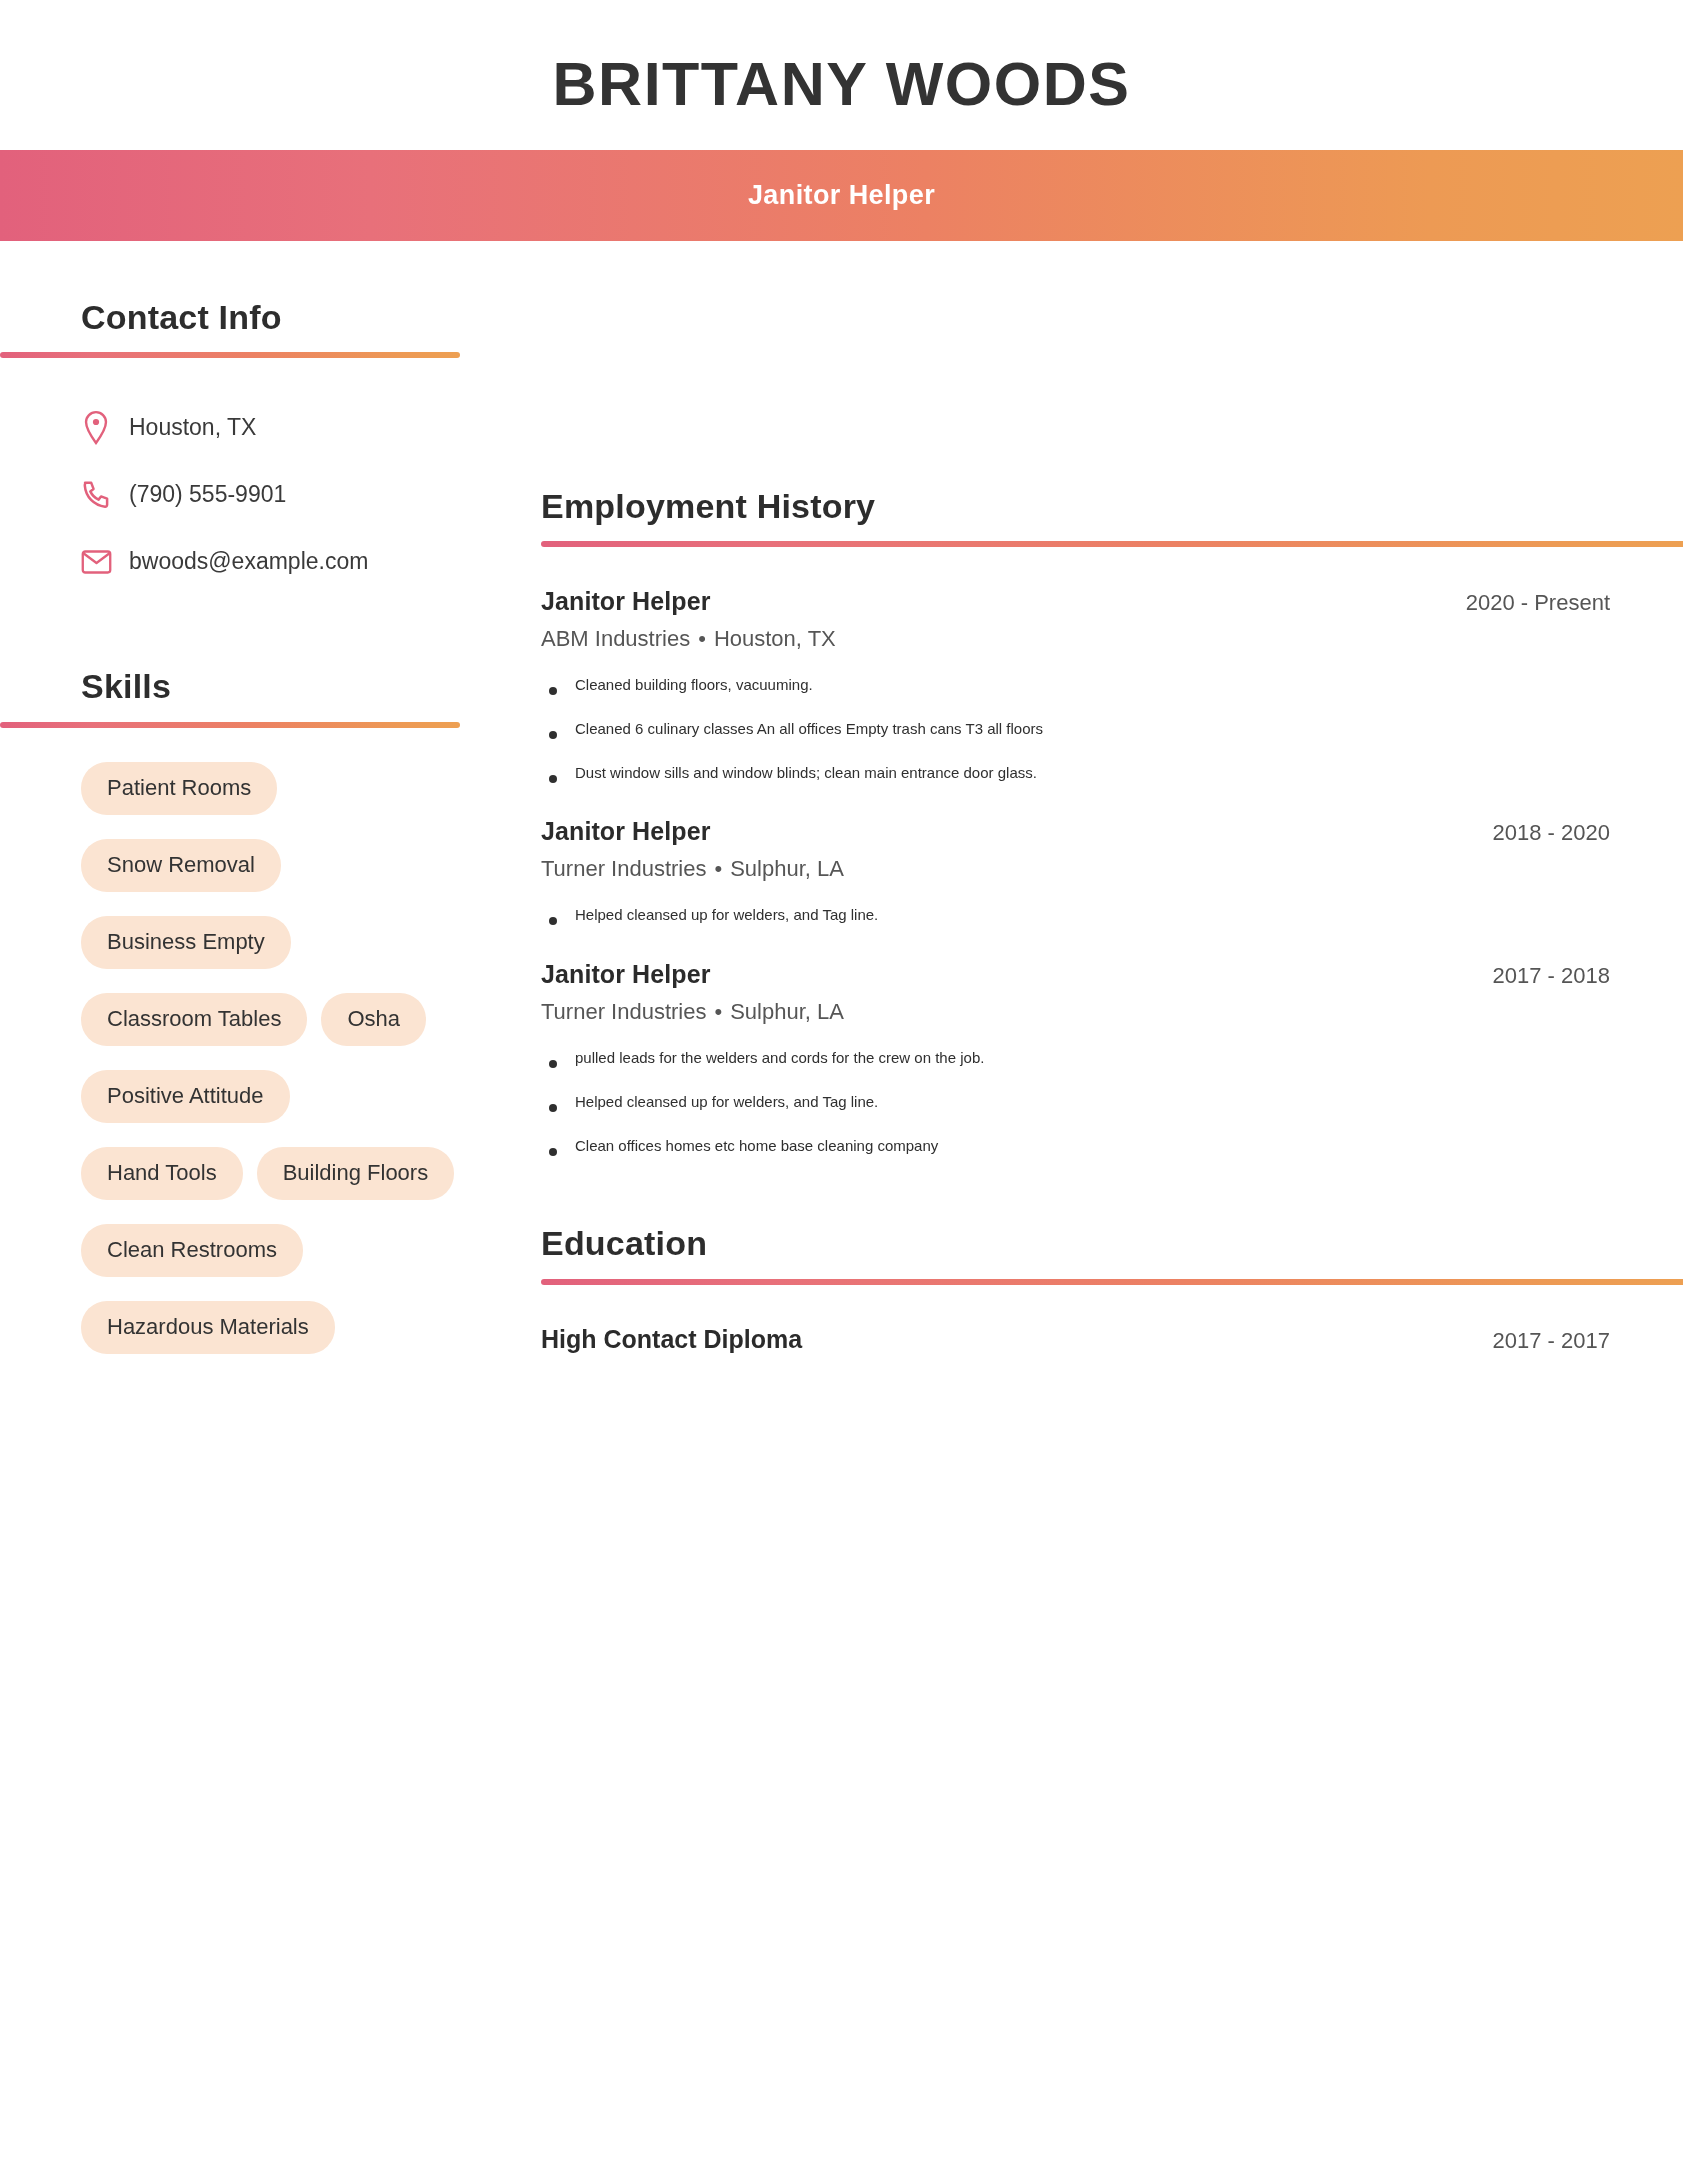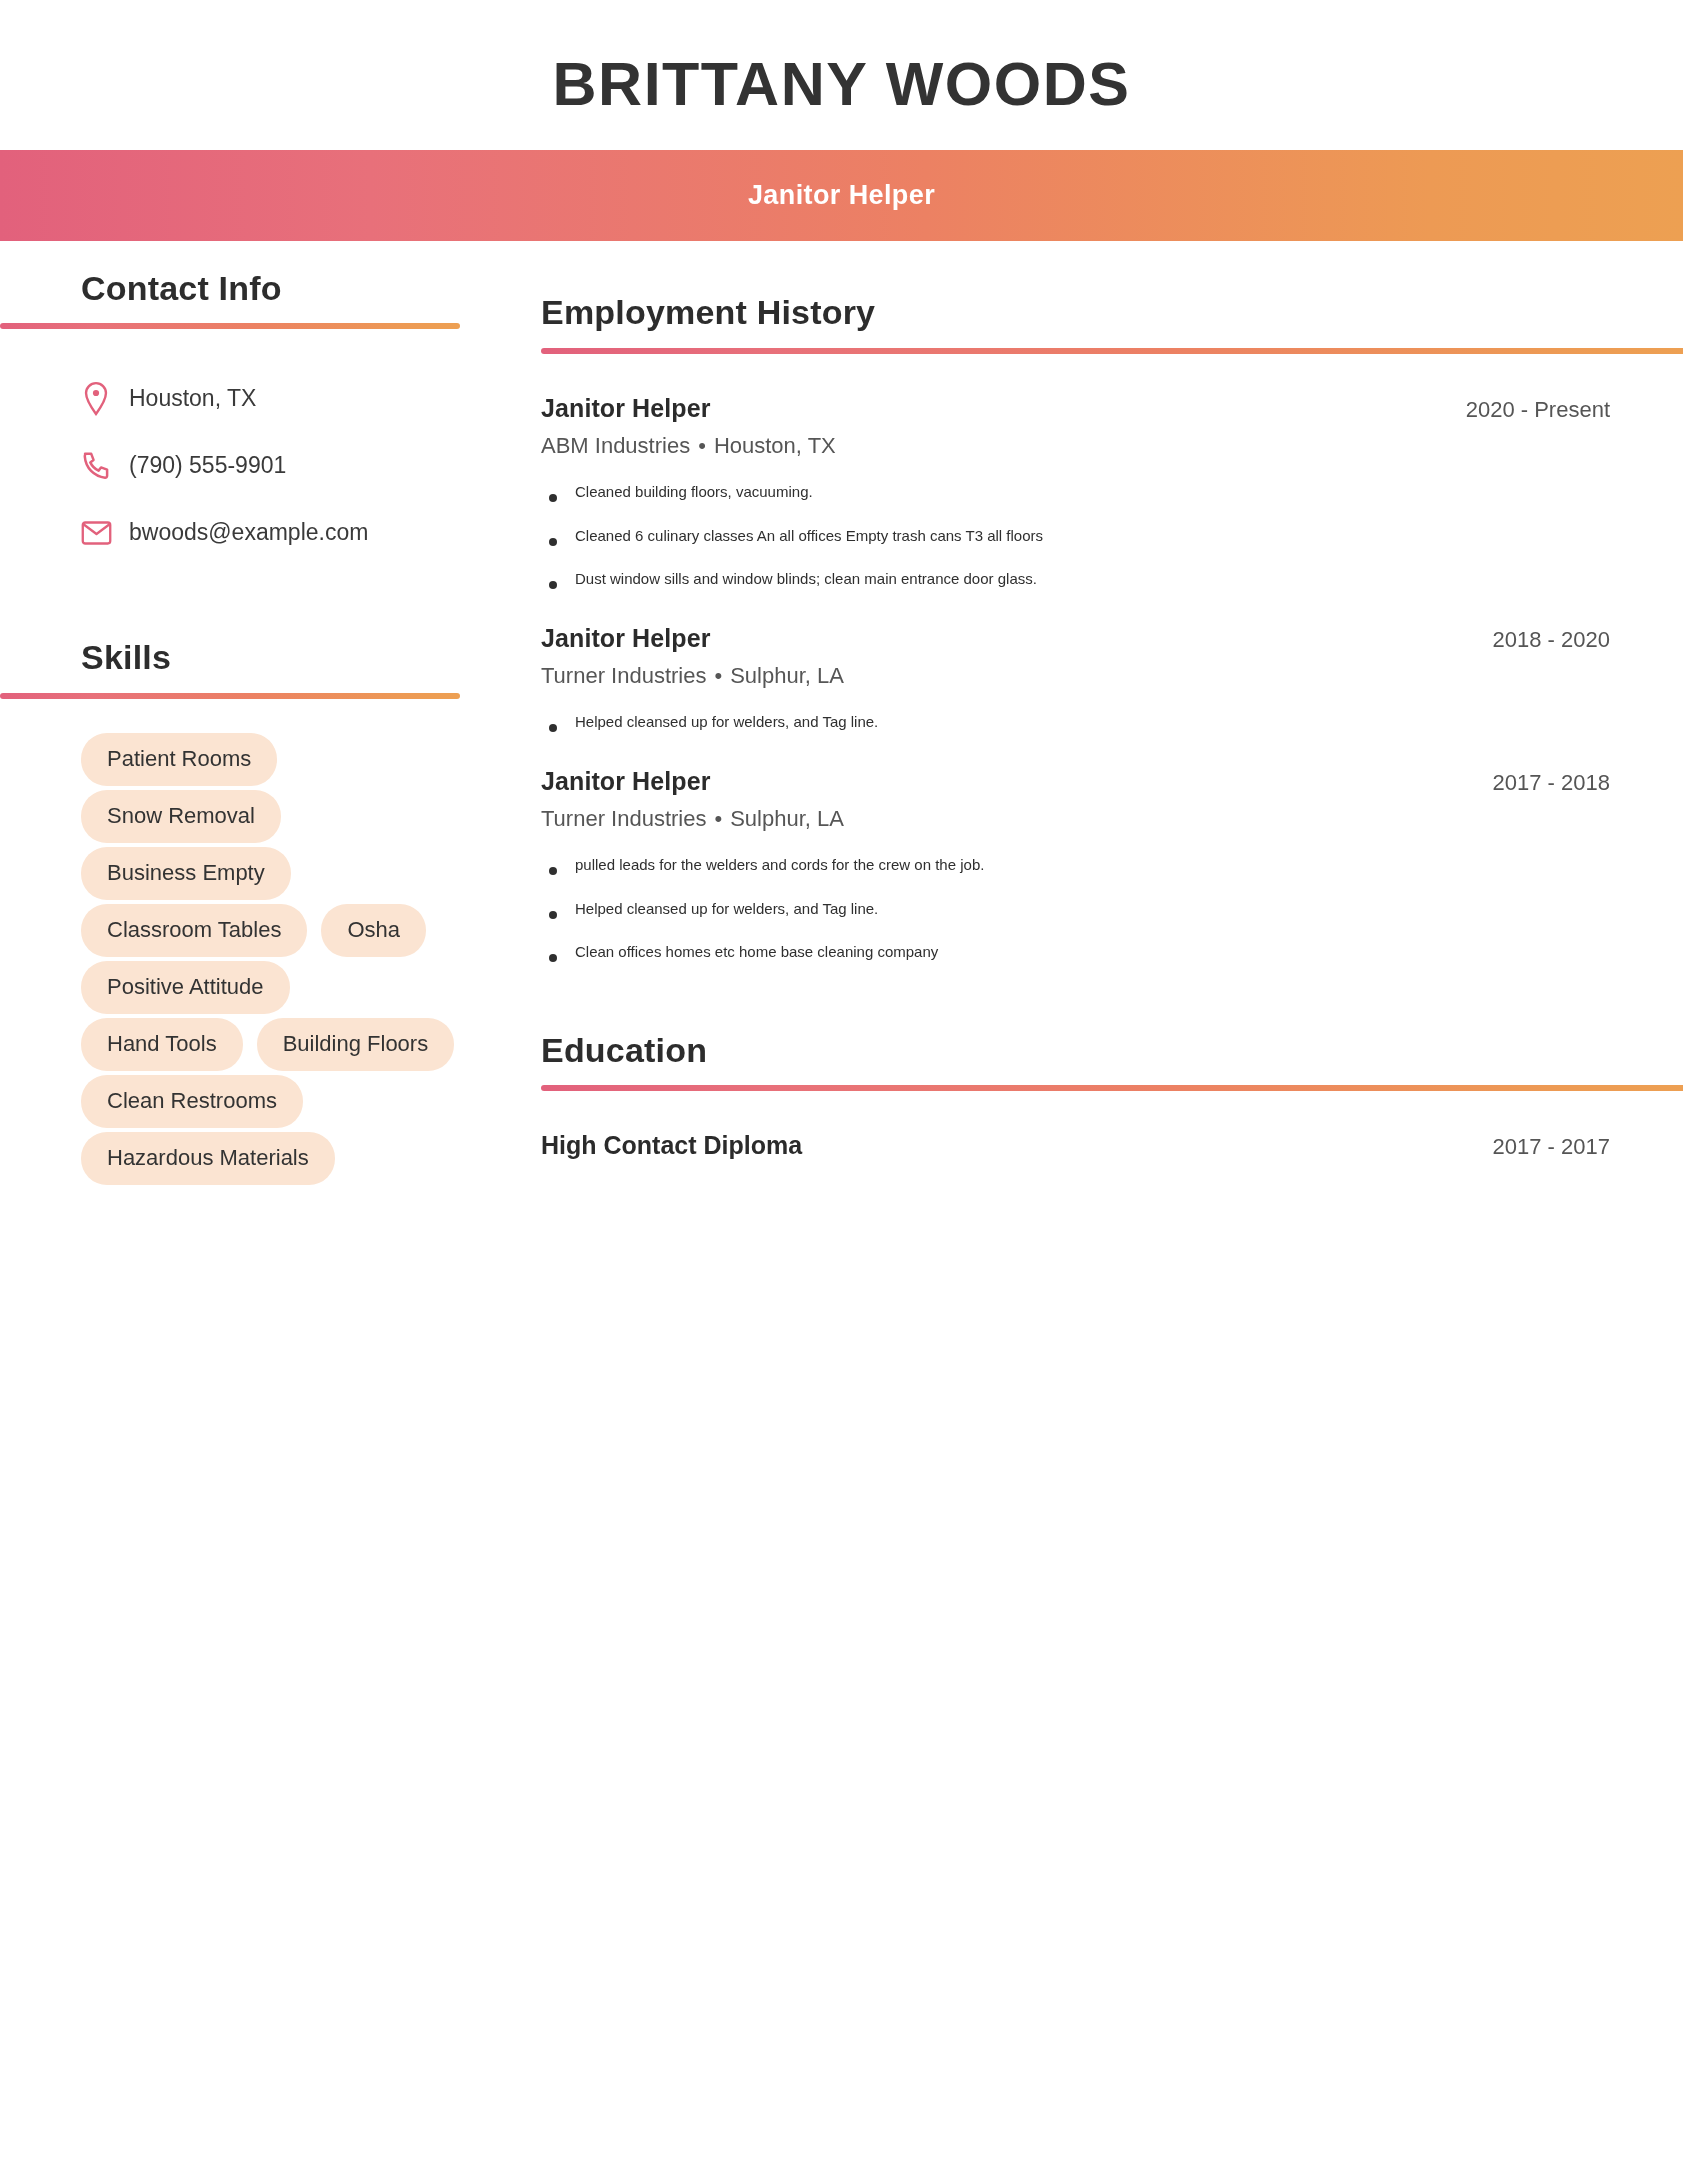--- a/index.html
+++ b/index.html
@@ -47,22 +47,22 @@
   .header-subtitle {
     font-size:27px;
     font-weight:600;
     color:#ffffff;
     letter-spacing:0.4px;
   }
 
   
   .body {
     display:flex;
-    align-items:center;
-    padding-top:29px;
+    align-items:flex-end;
+    padding-top:58px;
   }
 
   .col-left {
     width:541px;
     flex:0 0 541px;
     padding-left:0;
   }
   .col-right {
     flex:1 1 auto;
     padding-right:0;
@@ -112,21 +112,21 @@
   }
 
   
   .skills-block { margin-top:73px; }
   .skills-list {
     margin-top:34px;
     padding-left:81px;
     display:flex;
     flex-wrap:wrap;
     width:459px;
-    gap:4px 14px;
+    gap:24px 14px;
   }
   .skill-pill {
     background:#fbe4d2;
     color:#333333;
     font-size:22px;
     line-height:1;
     padding:15px 26px 16px 26px;
     border-radius:26px;
     white-space:nowrap;
     display:inline-block;

